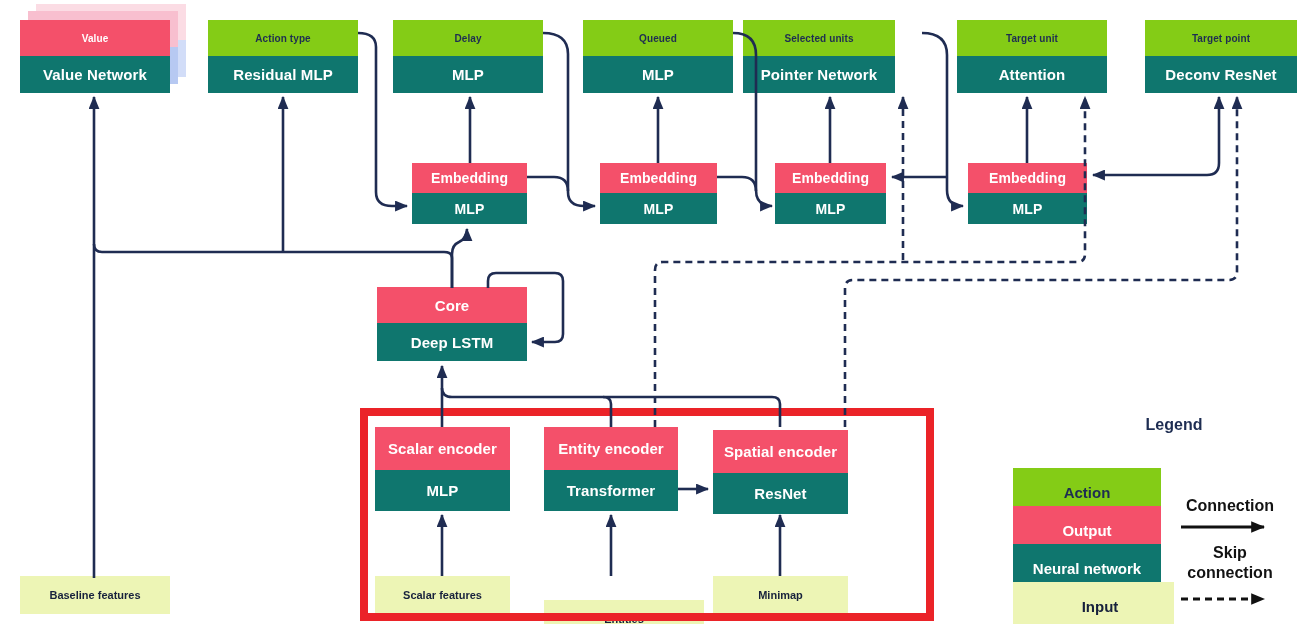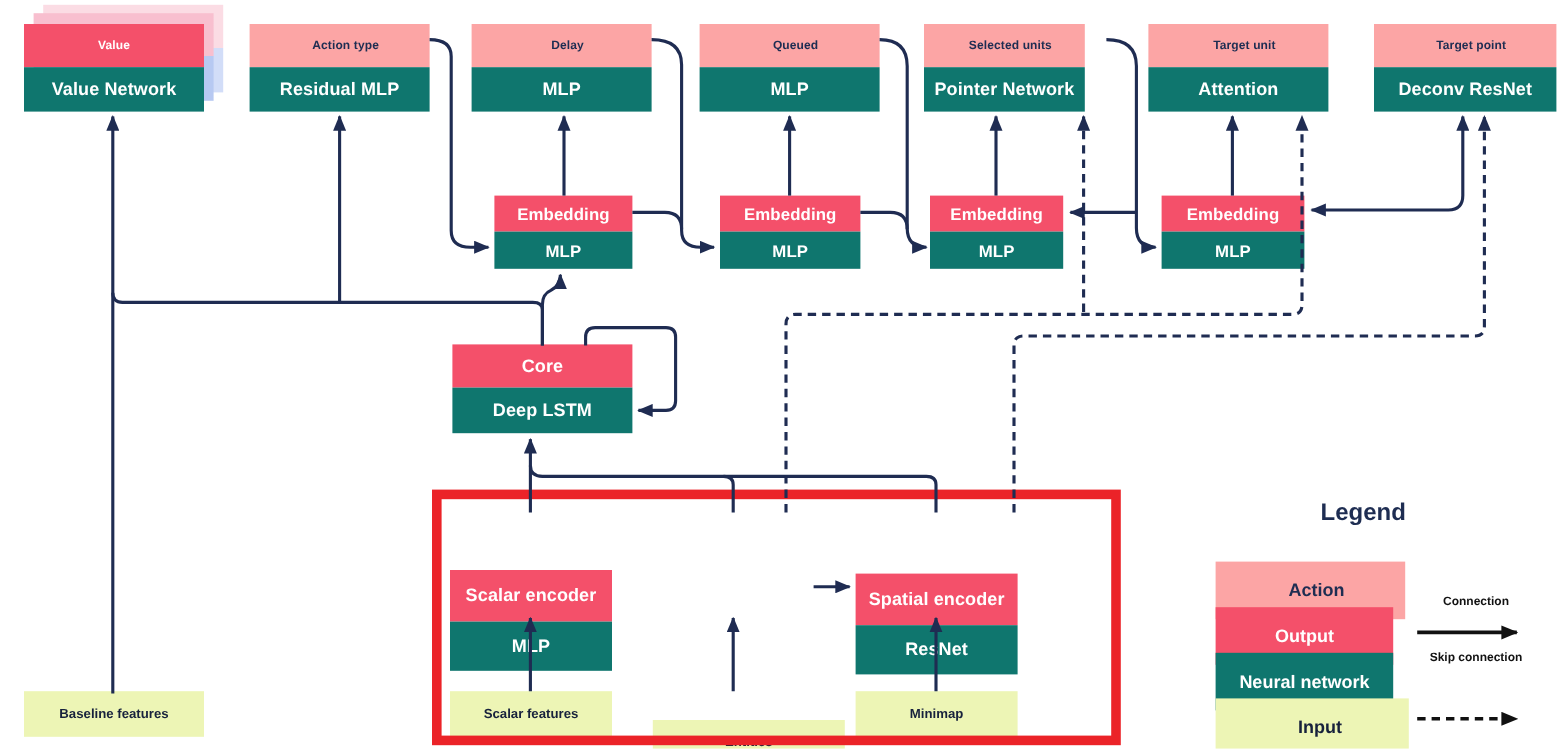--- a/index.html
+++ b/index.html
@@ -1,44 +1,44 @@
 <!DOCTYPE html>
 <html><head>
 <meta charset="utf-8">
 <style>
   html,body{margin:0;padding:0;background:#ffffff;}
   #stage{position:relative;width:1307px;height:624px;background:#ffffff;overflow:hidden;
          font-family:"Liberation Sans", sans-serif;}
   .node{position:absolute;display:flex;flex-direction:column;z-index:1;}
   .cap,.bod{display:flex;align-items:center;justify-content:center;font-weight:600;
             letter-spacing:.1px;white-space:nowrap;}
-  .c-action{background:#fca5a5;color:#1E2D52;padding-left:10px;}
+  .c-action{background:#84cc16;color:#1E2D52;}
   .c-output{background:#F4506A;color:#ffffff;}
   .c-net{background:#0f766e;color:#ffffff;}
   .c-input{background:#EDF5B5;color:#17213C;padding-left:13px;}
   .row-head .cap{height:36px;font-size:10px;}
   .row-head .bod{height:37px;font-size:15px;}
   .emb .cap{height:30px;font-size:14px;}
   .emb .bod{height:31px;font-size:14px;}
   .core .cap{height:36px;font-size:15px;text-align:center;}
   .core .bod{height:38px;font-size:15px;}
-  .enc .cap{height:43px;font-size:15px;margin-top:48px;}
+  .enc .cap{height:43px;font-size:15px;}
   .enc .bod{height:41px;font-size:15px;}
   .input-block{position:absolute;height:38px;display:flex;align-items:center;justify-content:center;
                background:#EDF5B5;color:#17213C;font-weight:700;font-size:11px;z-index:1;}
   .ghost{position:absolute;width:150px;height:73px;z-index:0;}
   #redbox{position:absolute;left:360px;top:408px;width:574px;height:213px;
           border:8px solid #EB2328;box-sizing:border-box;z-index:2;}
   #wires{position:absolute;left:0;top:0;z-index:3;pointer-events:none;}
-  .legend-title{position:absolute;left:1060px;top:416px;width:152px;text-align:center;
-                font-size:20px;font-weight:600;color:#1E2D52;z-index:1;}
+  .legend-title{position:absolute;left:1098px;top:416px;width:152px;text-align:center;
+                font-size:16px;font-weight:600;color:#1E2D52;z-index:1;}
   .lrow{position:absolute;left:1013px;width:148px;height:48px;display:flex;align-items:center;
         justify-content:center;font-size:15px;font-weight:600;z-index:1;}
   .edge-label{position:absolute;left:1172px;width:116px;text-align:center;color:#121212;
-              font-size:10px;font-weight:700;line-height:1.25;z-index:1;}
+              font-size:16px;font-weight:700;line-height:1.25;z-index:1;}
 </style>
 </head>
 <body>
 
 <div id="stage">
 
   <div class="ghost" style="left:36px;top:4px;background:linear-gradient(to bottom,#FBDCE4 0 49%,#D2DDF8 49% 100%);"></div>
   <div class="ghost" style="left:28px;top:11px;background:linear-gradient(to bottom,#F8BFCF 0 49%,#B7C9F2 49% 100%);"></div>
 
   <div class="node row-head" style="left:20px;top:20px;width:150px;">
@@ -50,21 +50,21 @@
     <div class="bod c-net">Residual MLP</div>
   </div>
   <div class="node row-head" style="left:393px;top:20px;width:150px;">
     <div class="cap c-action">Delay</div>
     <div class="bod c-net">MLP</div>
   </div>
   <div class="node row-head" style="left:583px;top:20px;width:150px;">
     <div class="cap c-action">Queued</div>
     <div class="bod c-net">MLP</div>
   </div>
-  <div class="node row-head" style="left:770px;top:20px;width:134px;text-align:center;">
+  <div class="node row-head" style="left:743px;top:20px;width:152px;text-align:center;">
     <div class="cap c-action">Selected units</div>
     <div class="bod c-net">Pointer Network</div>
   </div>
   <div class="node row-head" style="left:957px;top:20px;width:150px;">
     <div class="cap c-action">Target unit</div>
     <div class="bod c-net">Attention</div>
   </div>
   <div class="node row-head" style="left:1145px;top:20px;width:152px;">
     <div class="cap c-action">Target point</div>
     <div class="bod c-net">Deconv ResNet</div>
@@ -88,20 +88,24 @@
   </div>
 
   <div class="node core" style="left:377px;top:287px;width:150px;">
     <div class="cap c-output">Core</div>
     <div class="bod c-net">Deep LSTM</div>
   </div>
 
   <div class="node enc" style="left:375px;top:427px;width:135px;">
     <div class="cap c-output">Scalar encoder</div>
     <div class="bod c-net">MLP</div>
+  </div>
+  <div class="node enc" style="left:544px;top:427px;width:134px;">
+    <div class="cap c-output">Entity encoder</div>
+    <div class="bod c-net">Transformer</div>
   </div>
   <div class="node enc" style="left:713px;top:430px;width:135px;">
     <div class="cap c-output">Spatial encoder</div>
     <div class="bod c-net">ResNet</div>
   </div>
 
   <div class="input-block" style="left:20px;top:576px;width:150px;">Baseline features</div>
   <div class="input-block" style="left:375px;top:576px;width:135px;">Scalar features</div>
   <div class="input-block" style="left:544px;top:600px;width:160px;">Entities</div>
   <div class="input-block" style="left:713px;top:576px;width:135px;">Minimap</div>

